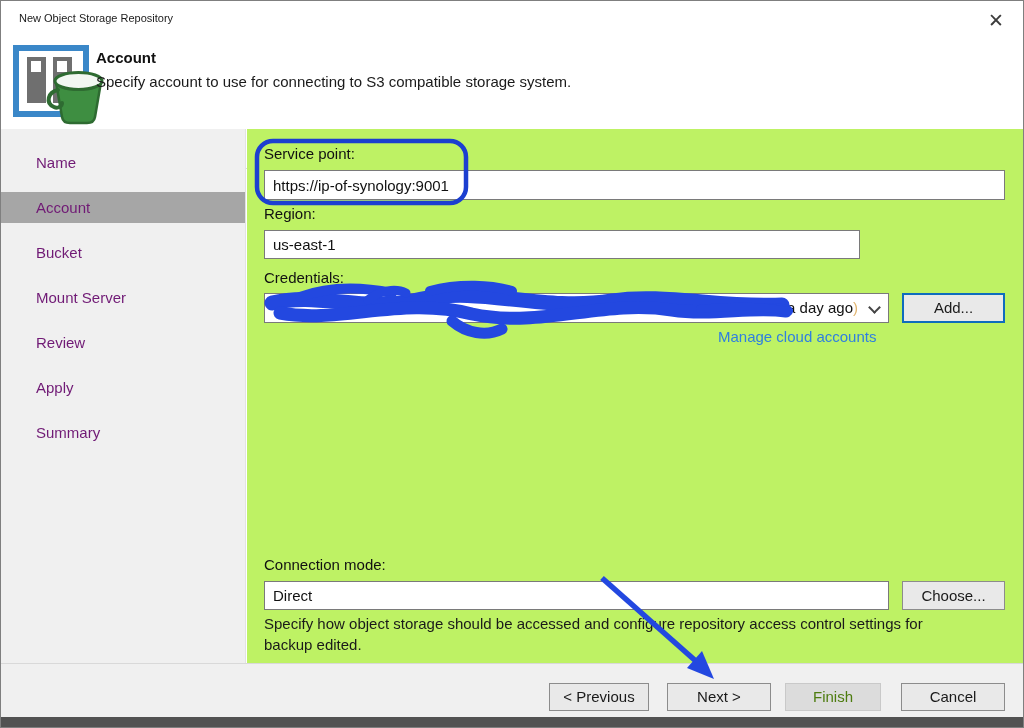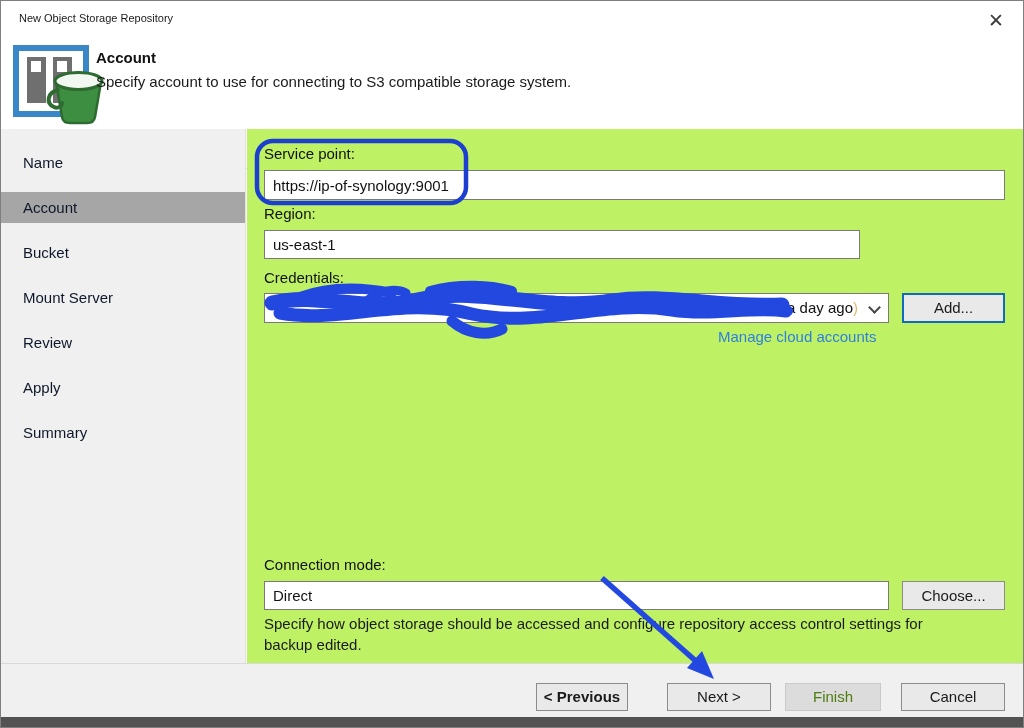--- a/index.html
+++ b/index.html
@@ -16,22 +16,22 @@
   
   .header { position:absolute; left:0; top:40px; width:100%; height:88px; background:#fff; }
   .header-icon { position:absolute; left:10px; top:4px; }
   .header-title { position:absolute; left:95px; top:8px; font-size:15px; font-weight:bold; color:#111; }
   .header-sub { position:absolute; left:95px; top:32px; font-size:15px; color:#1a1a1a; }
   .header-divider { position:absolute; left:0; top:127px; width:100%; height:1px; background:#d9d9d9; }
 
   
   .sidebar { position:absolute; left:0; top:128px; width:245px; height:534px; background:#f0f0f0;
              border-right:1px solid #e2e2e2; padding-top:18px; }
-  .side-item { height:31px; line-height:31px; padding-left:22px; margin-bottom:14px;
-               font-size:15px; color:#0f172a; cursor:pointer; }
+  .side-item { height:31px; line-height:31px; padding-left:35px; margin-bottom:14px;
+               font-size:15px; color:#701a75; cursor:pointer; }
   .side-item.selected { background:#a6a6a6; }
 
   
   .content { position:absolute; left:246px; top:128px; width:778px; height:534px; background:#bef264; }
   .field-label { position:absolute; font-size:15px; color:#111; }
   .textbox { position:absolute; border:1px solid #7a7a7a; background:#fff; font-family:"Liberation Sans",sans-serif;
              font-size:15px; color:#111; padding:0 8px; line-height:28px; }
   input.textbox { outline:none; }
 
   .combo { position:absolute; left:17px; top:164px; width:625px; height:30px; border:1px solid #7a7a7a;
@@ -48,21 +48,21 @@
   .btn-choose { left:655px; top:452px; width:103px; height:29px; line-height:27px; }
 
   .link { position:absolute; font-size:15px; color:#2f7fe0; cursor:pointer; }
 
   .help-text { position:absolute; left:17px; top:484px; font-size:15px; color:#1a1a1a; line-height:21px; }
 
   
   .footer { position:absolute; left:0; top:662px; width:100%; height:56px; background:#f0f0f0;
             border-top:1px solid #d9d9d9; }
   .footer .btn { top:19px; height:28px; line-height:26px; }
-  .btn-prev { left:535px; width:92px;font-weight:bold; }
+  .btn-prev { left:548px; width:100px; }
   .btn-next { left:666px; width:104px; }
   .btn-finish { left:784px; width:96px; background:#dcdcdc; border:1px solid #c9c9c9; color:#4d7c0f; cursor:default; }
   .btn-cancel { left:900px; width:104px; }
 
   .bottom-strip { position:absolute; left:0; bottom:0; width:100%; height:10px; background:#525252; }
 
   
   .annot { position:absolute; left:0; top:0; width:1024px; height:728px; pointer-events:none; z-index:50; }
 </style>
 </head>

